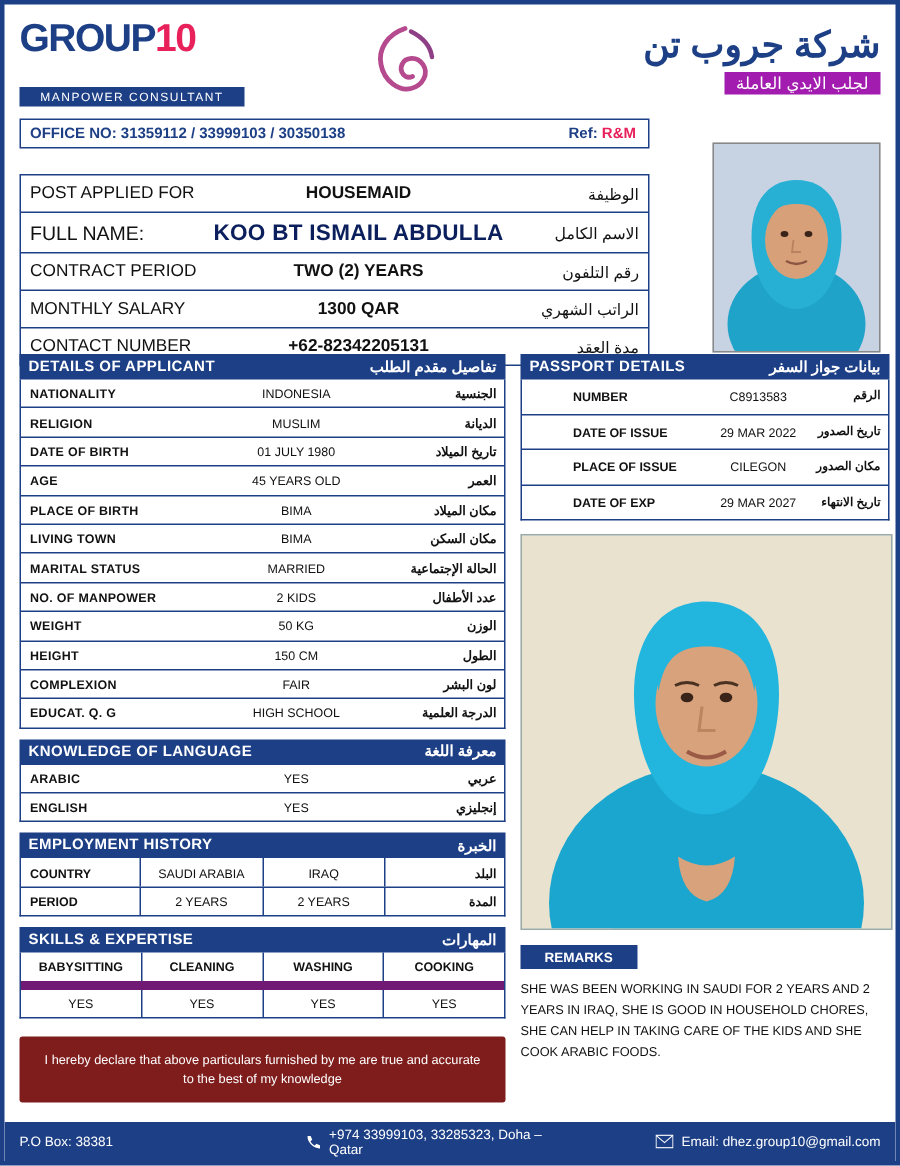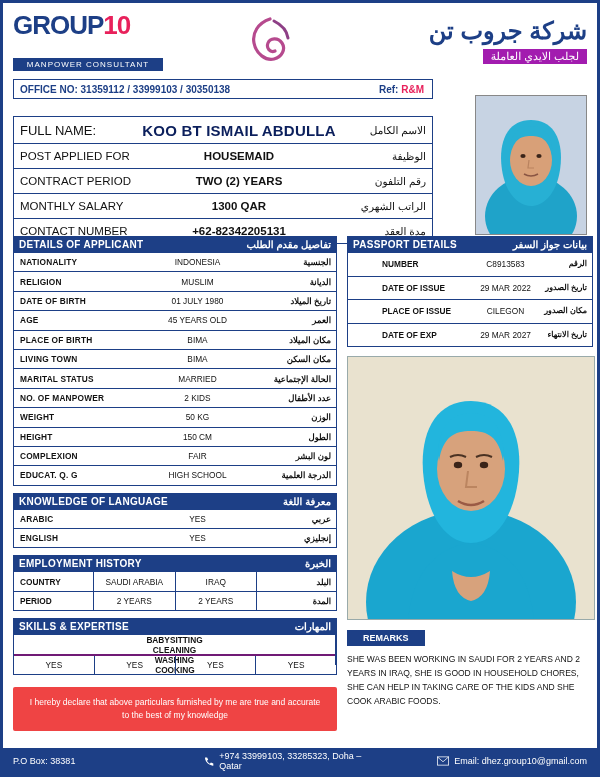--- a/index.html
+++ b/index.html
@@ -144,38 +144,38 @@
     border-bottom:1px solid #1d3f86;font-size:8.3px;
   }
   .emp-row:last-child{border-bottom:none;}
   .emp-c1{width:80px;padding-left:6px;font-weight:bold;border-right:1px solid #1d3f86;height:100%;display:flex;align-items:center;box-sizing:border-box;}
   .emp-c2{flex:1;text-align:center;border-right:1px solid #1d3f86;height:100%;display:flex;align-items:center;justify-content:center;}
   .emp-c3{flex:1;text-align:center;border-right:1px solid #1d3f86;height:100%;display:flex;align-items:center;justify-content:center;}
   .emp-ar{width:74px;text-align:right;padding-right:5px;direction:rtl;font-weight:bold;}
 
   
   .skills-head-row{
-    display:flex;height:18.4px;border-bottom:2px solid #701a75;flex-direction:column;
+    display:flex;height:18.4px;border-bottom:6px solid #701a75;
   }
   .skills-head-row div{
     flex:1;display:flex;align-items:center;justify-content:center;
     font-size:8.3px;font-weight:bold;border-right:1px solid #1d3f86;
   }
   .skills-head-row div:last-child{border-right:none;}
   .skills-val-row{display:flex;height:18.4px;}
   .skills-val-row div{
     flex:1;display:flex;align-items:center;justify-content:center;
     font-size:8.3px;border-right:1px solid #1d3f86;
   }
   .skills-val-row div:last-child{border-right:none;}
 
   
   .declaration{
     margin-top:12px;
-    background:#ef4444;color:#fff;
+    background:#7f1d1d;color:#fff;
     font-size:8.5px;text-align:center;
     padding:9px 12px;
     line-height:1.5;
     border-radius:2px;
   }
 
   
   .rightcol{
     position:absolute;left:344px;top:233px;width:246px;
   }
@@ -273,29 +273,29 @@
       <ellipse cx="55" cy="64" rx="21" ry="26" fill="#d8a078"></ellipse>
       <path d="M55 30 C38 30 32 46 34 60 C36 44 44 40 55 40 C66 40 74 44 76 60 C78 46 72 30 55 30Z" fill="#27b0d4"></path>
       <ellipse cx="47" cy="60" rx="2.6" ry="2" fill="#3a2419"></ellipse>
       <ellipse cx="63" cy="60" rx="2.6" ry="2" fill="#3a2419"></ellipse>
       <path d="M48 78 Q55 82 62 78" stroke="#8a5543" stroke-width="1.6" fill="none"></path>
       <path d="M53 64 L52 72 L58 72" stroke="#b9825f" stroke-width="1.2" fill="none"></path>
     </svg>
   </div>
 
   <div class="topinfo">
+    <div class="ti-row">
+      <span class="ti-label">POST APPLIED FOR</span>
+      <span class="ti-value">HOUSEMAID</span>
+      <span class="ti-ar">الوظيفة</span>
+    </div>
     <div class="ti-row big">
       <span class="ti-label name">FULL NAME:</span>
       <span class="ti-value name">KOO BT ISMAIL ABDULLA</span>
       <span class="ti-ar">الاسم الكامل</span>
-    </div>
-    <div class="ti-row">
-      <span class="ti-label">POST APPLIED FOR</span>
-      <span class="ti-value">HOUSEMAID</span>
-      <span class="ti-ar">الوظيفة</span>
     </div>
     <div class="ti-row">
       <span class="ti-label">CONTRACT PERIOD</span>
       <span class="ti-value">TWO (2) YEARS</span>
       <span class="ti-ar">رقم التلفون</span>
     </div>
     <div class="ti-row">
       <span class="ti-label">MONTHLY SALARY</span>
       <span class="ti-value">1300 QAR</span>
       <span class="ti-ar">الراتب الشهري</span>

